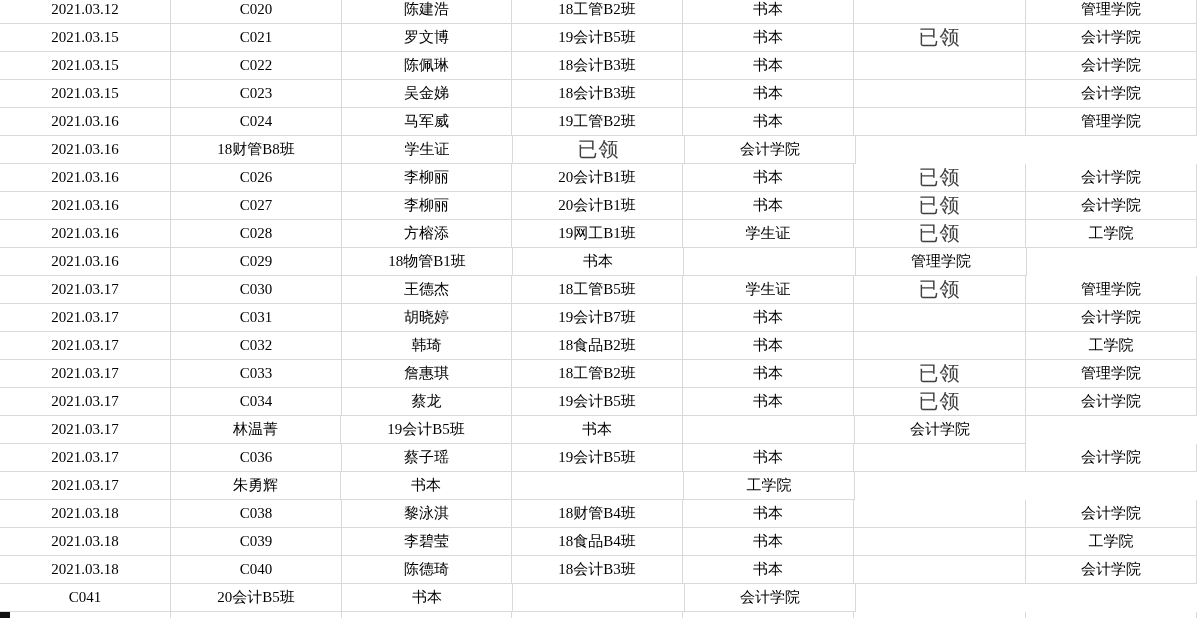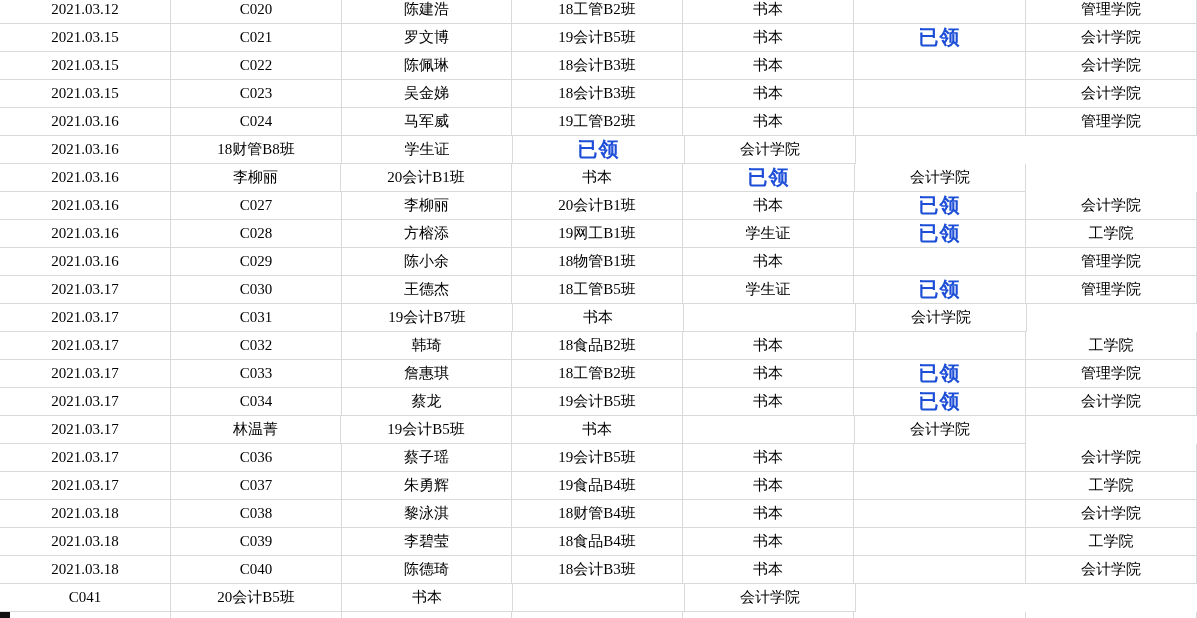--- a/index.html
+++ b/index.html
@@ -39,22 +39,22 @@
   }
   .c0 { width: 171px; }
   .c1 { width: 171px; }
   .c2 { width: 170px; }
   .c3 { width: 171px; }
   .c4 { width: 171px; }
   .c5 { width: 172px; }
   .c6 { width: 171px; }
   .cell.status {
     font-size: 20px;
-    font-weight: bold;
-    color: #1d4ed8;
+    font-weight: normal;
+    color: #404040;
     font-family: "Liberation Sans", "DejaVu Sans", sans-serif;
     letter-spacing: 1px;
   }
   .corner-marker {
     position: absolute;
     left: 0; bottom: 0;
     width: 10px; height: 6px;
     background: #111111;
     z-index: 5;
   }
@@ -111,20 +111,21 @@
       </div>
       <div class="row">
         <div class="cell c0">2021.03.16</div>
         <div class="cell c3">18财管B8班</div>
         <div class="cell c4">学生证</div>
         <div class="cell c5 status">已领</div>
         <div class="cell c6">会计学院</div>
       </div>
       <div class="row">
         <div class="cell c0">2021.03.16</div>
+        <div class="cell c1">C026</div>
         <div class="cell c2">李柳丽</div>
         <div class="cell c3">20会计B1班</div>
         <div class="cell c4">书本</div>
         <div class="cell c5 status">已领</div>
         <div class="cell c6">会计学院</div>
       </div>
       <div class="row">
         <div class="cell c0">2021.03.16</div>
         <div class="cell c1">C027</div>
         <div class="cell c2">李柳丽</div>
@@ -138,38 +139,38 @@
         <div class="cell c1">C028</div>
         <div class="cell c2">方榕添</div>
         <div class="cell c3">19网工B1班</div>
         <div class="cell c4">学生证</div>
         <div class="cell c5 status">已领</div>
         <div class="cell c6">工学院</div>
       </div>
       <div class="row">
         <div class="cell c0">2021.03.16</div>
         <div class="cell c1">C029</div>
-        <div class="cell c2">陈小余</div>
         <div class="cell c3">18物管B1班</div>
         <div class="cell c4">书本</div>
         <div class="cell c5 status"></div>
         <div class="cell c6">管理学院</div>
       </div>
       <div class="row">
         <div class="cell c0">2021.03.17</div>
         <div class="cell c1">C030</div>
         <div class="cell c2">王德杰</div>
         <div class="cell c3">18工管B5班</div>
         <div class="cell c4">学生证</div>
         <div class="cell c5 status">已领</div>
         <div class="cell c6">管理学院</div>
       </div>
       <div class="row">
         <div class="cell c0">2021.03.17</div>
         <div class="cell c1">C031</div>
+        <div class="cell c2">胡晓婷</div>
         <div class="cell c3">19会计B7班</div>
         <div class="cell c4">书本</div>
         <div class="cell c5 status"></div>
         <div class="cell c6">会计学院</div>
       </div>
       <div class="row">
         <div class="cell c0">2021.03.17</div>
         <div class="cell c1">C032</div>
         <div class="cell c2">韩琦</div>
         <div class="cell c3">18食品B2班</div>
@@ -207,23 +208,21 @@
         <div class="cell c0">2021.03.17</div>
         <div class="cell c1">C036</div>
         <div class="cell c2">蔡子瑶</div>
         <div class="cell c3">19会计B5班</div>
         <div class="cell c4">书本</div>
         <div class="cell c5 status"></div>
         <div class="cell c6">会计学院</div>
       </div>
       <div class="row">
         <div class="cell c0">2021.03.17</div>
-        <div class="cell c1">C037</div>
         <div class="cell c2">朱勇辉</div>
-        <div class="cell c3">19食品B4班</div>
         <div class="cell c4">书本</div>
         <div class="cell c5 status"></div>
         <div class="cell c6">工学院</div>
       </div>
       <div class="row">
         <div class="cell c0">2021.03.18</div>
         <div class="cell c1">C038</div>
         <div class="cell c2">黎泳淇</div>
         <div class="cell c3">18财管B4班</div>
         <div class="cell c4">书本</div>

